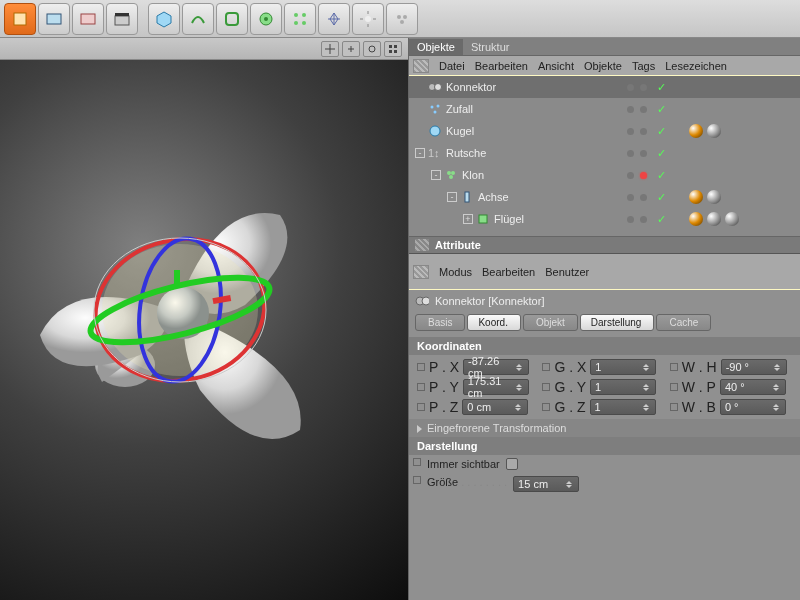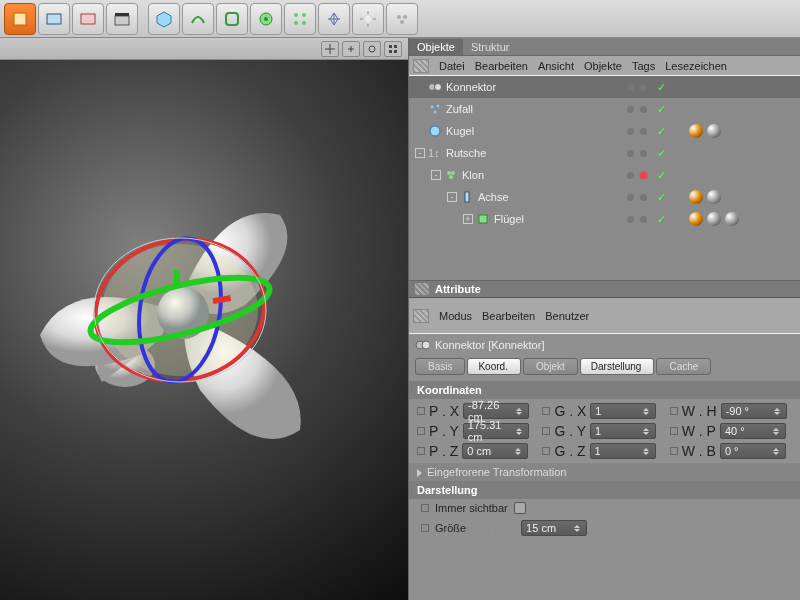--- a/index.html
+++ b/index.html
@@ -13,21 +13,21 @@
   .vp-controls { height: 22px; background: linear-gradient(#c8c8c8,#b5b5b5); display: flex; justify-content: flex-end; align-items: center; gap: 3px; padding-right: 6px; border-bottom: 1px solid #888; }
   .vp-ctrl { width: 18px; height: 16px; background: #c0c0c0; border: 1px solid #888; border-radius: 2px; cursor: pointer; display:flex;align-items:center;justify-content:center;}
   .viewport { flex: 1; background: radial-gradient(circle at 35% 35%, #808080 0%, #404040 45%, #0d0d0d 100%); position: relative; }
   .right-panel { flex: 1; background: #909090; display: flex; flex-direction: column; border-left: 1px solid #666; }
   .tabs-row { height: 18px; display: flex; align-items: center; background: #808080; border-bottom: 1px solid #666; }
   .tab { padding: 2px 8px; color: #ddd; cursor: pointer; }
   .tab.active { background: #6a6a6a; color: #fff; }
   .menu-row { height: 20px; background: #a8a8a8; display: flex; align-items: center; padding: 0 4px; gap: 10px; border-bottom: 1px solid #fef9c3; }
   .menu-row .grip { width:16px;height:14px;background:repeating-linear-gradient(45deg,#999,#999 2px,#bbb 2px,#bbb 4px);border:1px solid #888;}
   .menu-item { color: #222; cursor: pointer; }
-  .om { height: 204px; background: #8a8a8a; overflow: hidden; }
+  .om { height: 160px; background: #8a8a8a; overflow: hidden; }
   .tree-row { display: flex; align-items: center; height: 22px; padding-left: 6px; position: relative; }
   .tree-row.sel { background: #6f6f6f; }
   .tree-label { color: #eee; margin-left: 4px; }
   .indent { display: inline-block; }
   .exp { width: 10px; height: 10px; border: 1px solid #ccc; color: #ddd; font-size: 9px; line-height: 8px; text-align: center; margin-right: 3px; cursor: pointer; }
   .obj-icon { width: 14px; height: 14px; display:inline-flex;align-items:center;justify-content:center;}
   .dots { position: absolute; left: 218px; display: flex; gap: 6px; align-items:center;}
   .dot { width: 7px; height: 7px; border-radius: 50%; background: #777; }
   .dot.red { background: #e44; box-shadow:0 0 2px #e44;}
   .chk { color: #5f5; font-size: 11px; margin-left:4px;}
@@ -44,21 +44,21 @@
   .sub-head .tri { display:inline-block;width:0;height:0;border-left:5px solid #ccc;border-top:4px solid transparent;border-bottom:4px solid transparent;margin-right:5px;vertical-align:middle;}
   .coords { padding: 4px 8px; display: grid; grid-template-columns: auto auto auto; row-gap: 4px; column-gap: 8px; align-items: center; }
   .coord-cell { display: flex; align-items: center; gap: 4px; }
   .coord-cell label { color: #222; font-size: 14px; }
   .sq { width:8px;height:8px;border:1px solid #666;display:inline-block;}
   .numfield { width: 66px; height: 16px; background: linear-gradient(#6a6a6a,#5a5a5a); color: #eee; font-size: 10px; padding: 1px 4px; border: 1px solid #4a4a4a; border-radius: 2px; display:flex;align-items:center;justify-content:space-between;}
   .numfield .spin { width:8px;display:flex;flex-direction:column;gap:0;}
   .numfield .spin div{width:0;height:0;border-left:3px solid transparent;border-right:3px solid transparent;}
   .numfield .spin .up{border-bottom:3px solid #ccc;}
   .numfield .spin .dn{border-top:3px solid #ccc;margin-top:1px;}
-  .field-row { display: flex; align-items: center; gap: 6px; padding: 3px 12px; color:#222;}
+  .field-row { display: flex; align-items: flex-start; gap: 6px; padding: 3px 4px; color:#222;}
   .checkbox { width: 12px; height: 12px; border: 1px solid #555; background: #aaa; border-radius:2px;}
   svg { display: block; }
 </style>
 </head>
 <body>
 
 <div class="toolbar">
   <div class="tool-btn active">
       <svg width="20" height="20">
         <rect x="4" y="4" width="12" height="12" fill="#ffe3b0" stroke="#b06a00"></rect>

